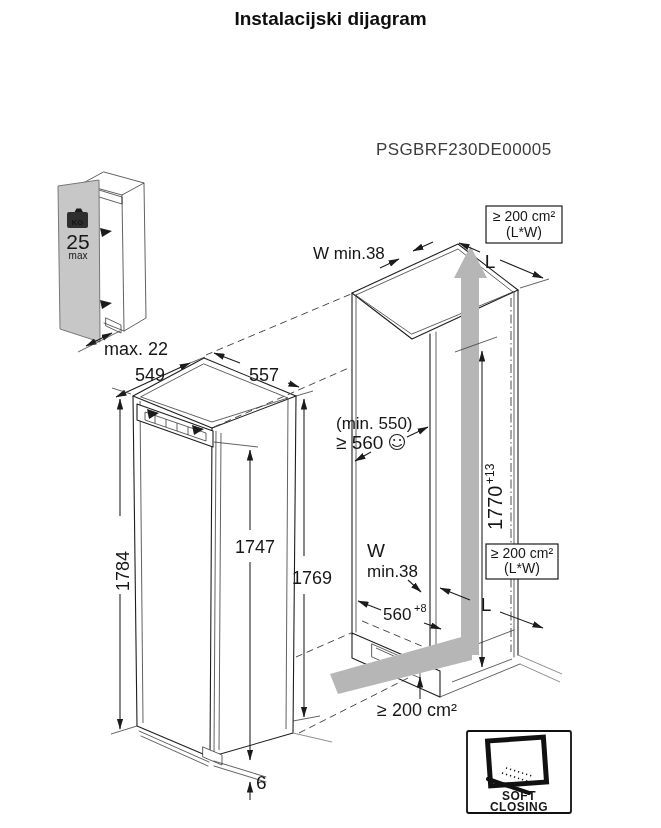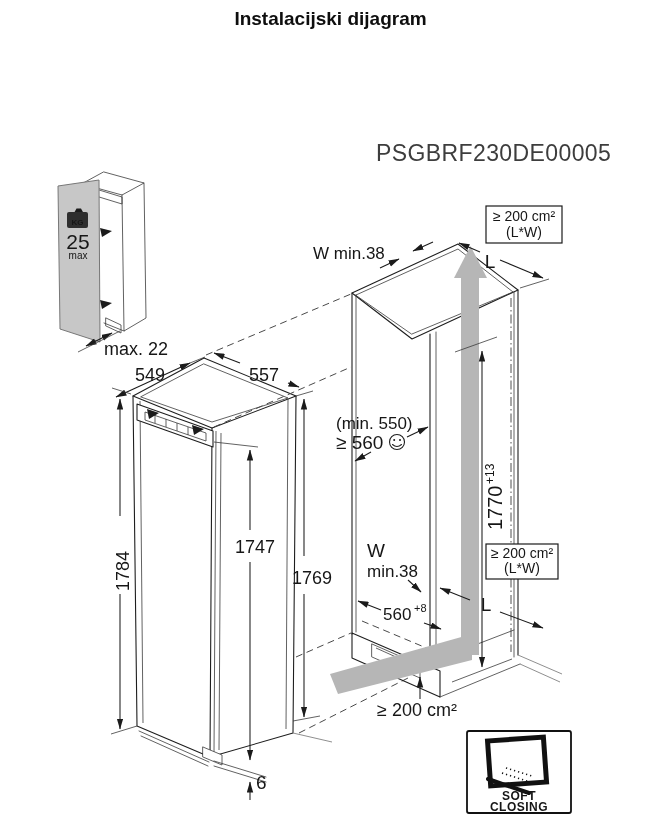--- a/index.html
+++ b/index.html
@@ -1,20 +1,20 @@
 <!DOCTYPE html>
 <html><head>
 <meta charset="utf-8">
 <style>
   html,body{margin:0;padding:0;background:#fff;}
   .page{position:relative;width:661px;height:828px;background:#ffffff;overflow:hidden;
         font-family:"Liberation Sans", sans-serif;}
   .title{position:absolute;top:8px;left:0;width:100%;text-align:center;
          font-size:19px;font-weight:bold;color:#0e0e0e;}
-  .model{position:absolute;left:376px;top:140px;font-size:23px;color:#3d3d3d;letter-spacing:.4px;}
+  .model{position:absolute;left:376px;top:140px;font-size:17px;color:#3d3d3d;letter-spacing:.4px;}
   svg text{fill:#161616;}
   .k{stroke:#1e1e1e;stroke-width:1.1;fill:none;stroke-linecap:round;stroke-linejoin:round;}
   .thin{stroke:#3a3a3a;stroke-width:0.8;}
   .lt{stroke:#8f8f8f;stroke-width:1;}
   .dash{stroke:#4a4a4a;stroke-width:1;stroke-dasharray:7 4.5;fill:none;}
   .dashdot{stroke:#3a3a3a;stroke-width:0.9;stroke-dasharray:9 3 1.5 3;fill:none;}
   .dim{stroke:#1b1b1b;stroke-width:1.05;fill:none;}
   .wfill{fill:#ffffff;}
   .gfill{fill:#b6b6b6;}
   .blk{fill:#1b1b1b;}

